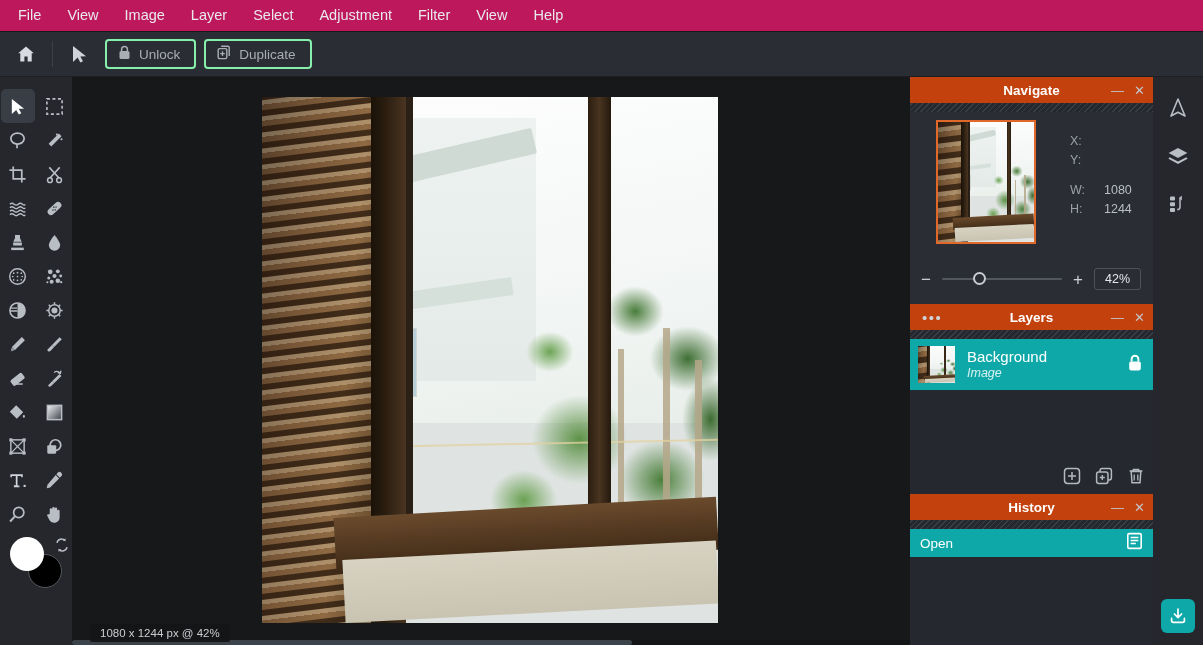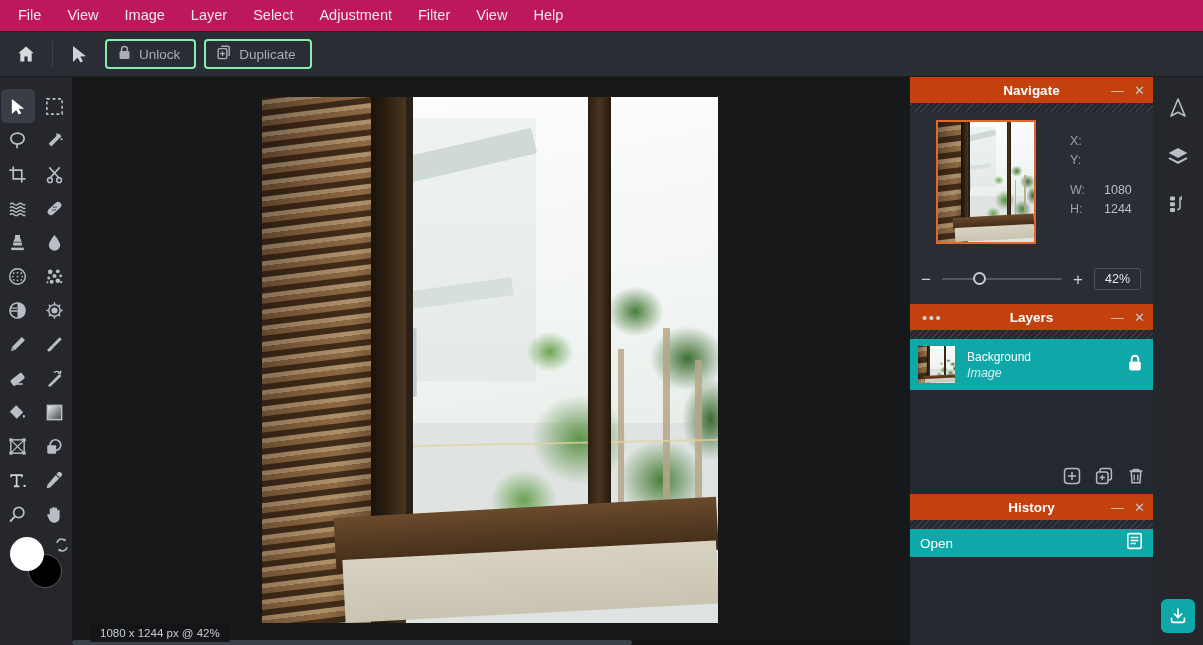--- a/index.html
+++ b/index.html
@@ -185,21 +185,21 @@
   .layers-body { height: 155px; position: relative; background: #25282e; }
   .layer-row {
     height: 51px; display: flex; align-items: center;
     background: #0fa8a8; padding: 0 10px 0 8px; cursor: pointer;
   }
   .layer-thumb {
     width: 37px; height: 37px; overflow: hidden;
     background: #2b2f35; flex: none;
   }
   .layer-text { margin-left: 12px; flex: 1; }
-  .layer-name { color: #ffffff; font-size: 12px; line-height: 16px; }
+  .layer-name { color: #ffffff; font-size: 15px; line-height: 16px; }
   .layer-kind { color: #d8f2f1; font-size: 12.5px; font-style: italic; line-height: 16px; }
   .layer-lock { color: #ffffff; cursor: pointer; }
   .layers-tools {
     position: absolute; right: 8px; bottom: 5px;
     display: flex; gap: 14px; align-items: center;
   }
   .lt { cursor: pointer; }
 
   
   .history-body { height: 120px; background: #25282e; }

